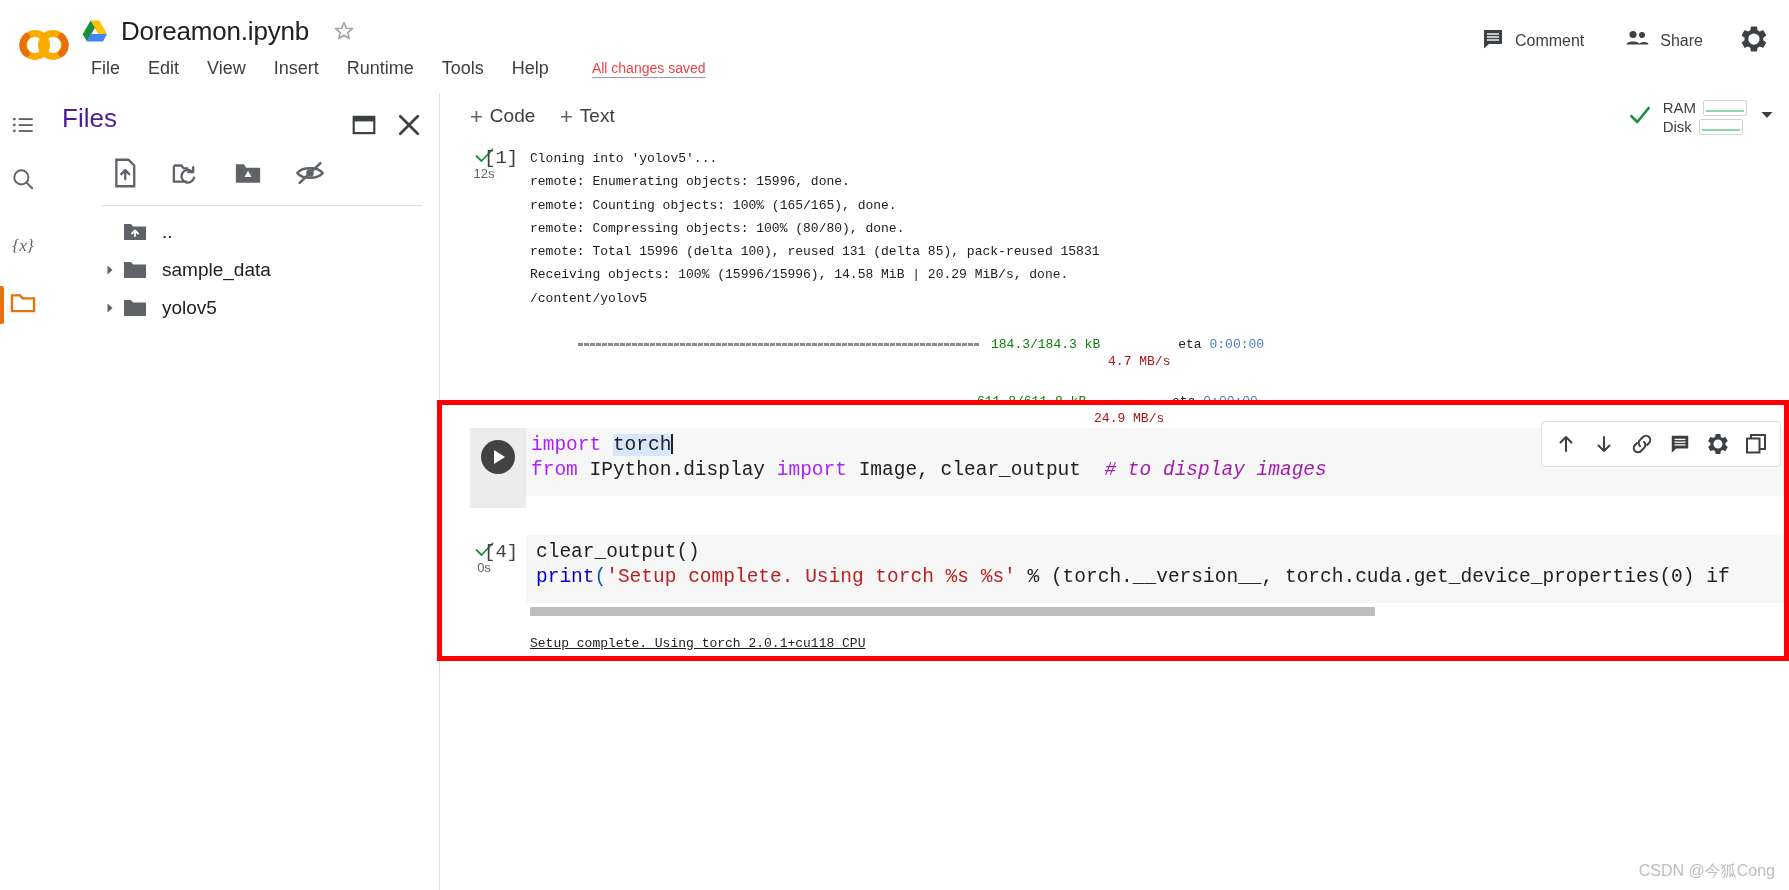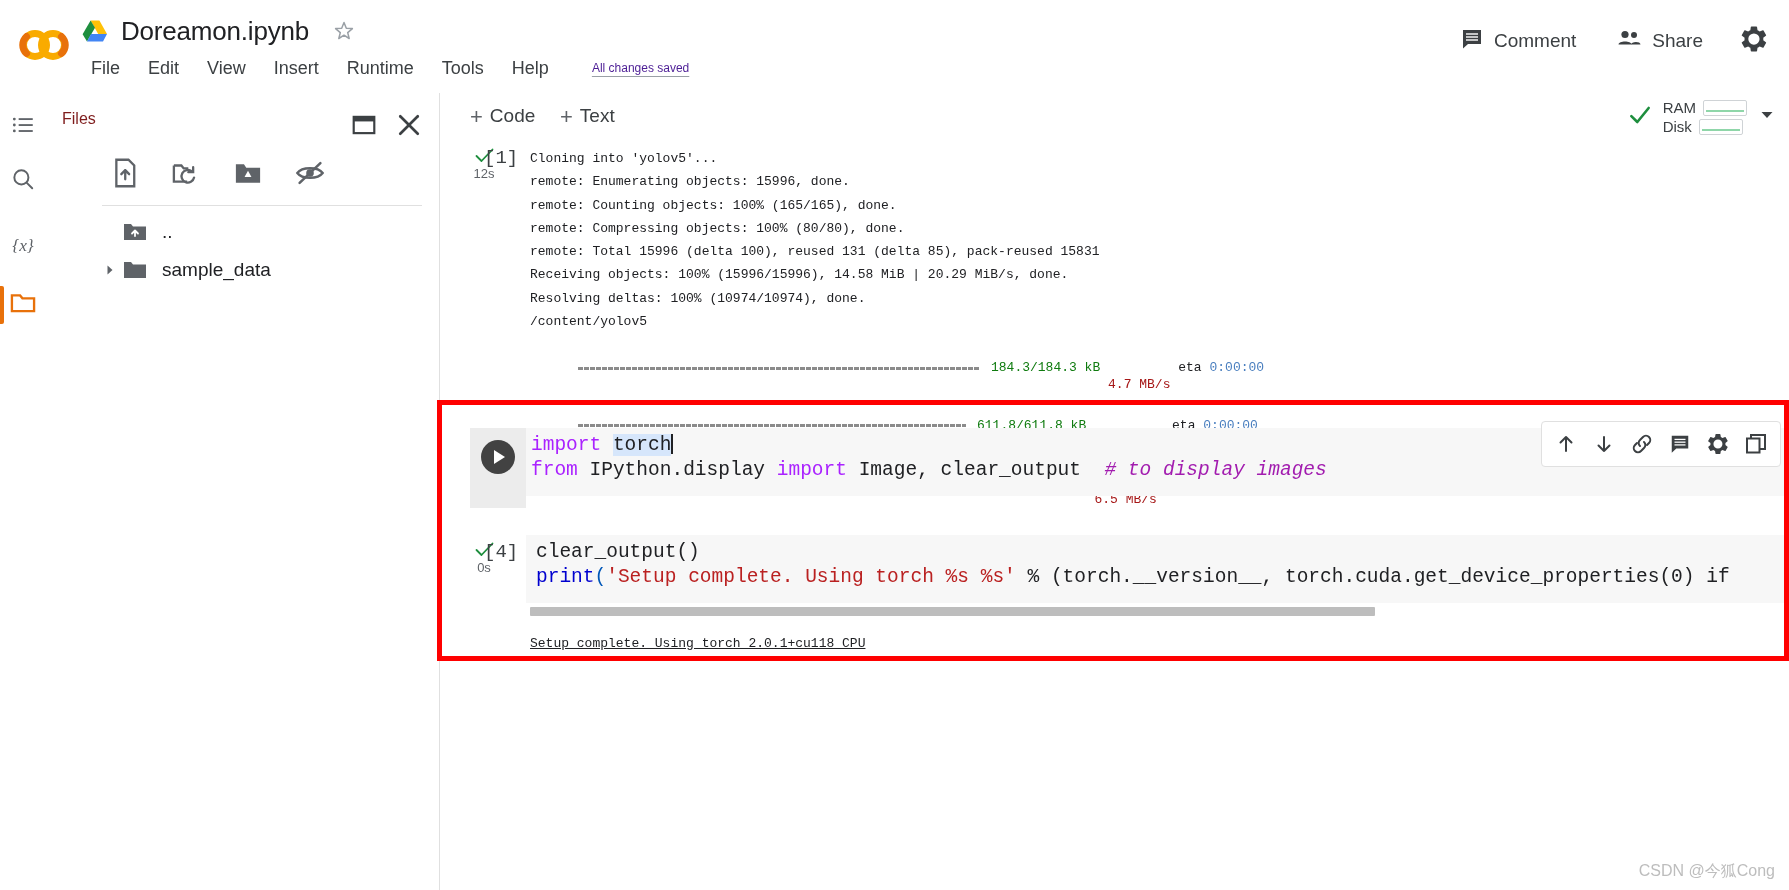--- a/index.html
+++ b/index.html
@@ -35,33 +35,33 @@
   .star-icon { margin-left: 10px; width: 24px; height: 24px; }
 
   .menubar {
     position: absolute; left: 88px; top: 54px; display: flex; align-items: center; gap: 22px;
   }
   .menu-item {
     font-size: 18px; color: #3c4043; padding: 2px 3px; border-radius: 3px; cursor: pointer;
     line-height: 24px;
   }
   .saved-status {
-    font-size: 12px; color: #4c1d95; text-decoration: underline;
+    font-size: 14px; color: #ef4444; text-decoration: underline;
     text-decoration-color: #9aa0a6; text-underline-offset: 4px; margin-left: 18px;
     cursor: pointer; line-height: 24px;
   }
 
   .header-right {
     position: absolute; right: 16px; top: 20px; display: flex; align-items: center; gap: 24px;
   }
   .hr-btn {
     display: flex; align-items: center; gap: 10px; cursor: pointer;
     padding: 6px 8px; border-radius: 6px;
   }
-  .hr-label { font-size: 19px; color: #3c4043; }
+  .hr-label { font-size: 16px; color: #3c4043; }
   .gear-btn { cursor: pointer; padding: 4px; border-radius: 50%; }
 
   
   .rail {
     position: absolute; left: 0; top: 93px; width: 46px; height: 797px;
     background: #fff; border-right: 0px;
   }
   .rail-btn {
     position: absolute; left: 6px; width: 34px; height: 34px;
     display: flex; align-items: center; justify-content: center; cursor: pointer;
@@ -75,21 +75,21 @@
     position: absolute; left: 0; top: 193px; width: 4px; height: 38px; background: #e8710a;
     border-radius: 0 2px 2px 0;
   }
 
   
   .files-panel {
     position: absolute; left: 46px; top: 93px; width: 393px; height: 797px;
     background: #fff; border-right: 1px solid #e0e0e0;
   }
   .files-head {
-    position: absolute; left: 16px; top: 17px; font-size: 16px; color: #7f1d1d;
+    position: absolute; left: 16px; top: 10px; font-size: 26px; color: #4c1d95;
   }
   .files-head-btns {
     position: absolute; right: 12px; top: 14px; display: flex; gap: 10px; align-items: center;
   }
   .fh-btn { cursor: pointer; padding: 4px; border-radius: 4px; display:flex; }
 
   .files-toolbar {
     position: absolute; left: 60px; top: 60px; display: flex; gap: 22px; align-items: center;
   }
   .ft-btn { cursor: pointer; padding: 5px; border-radius: 4px; display: flex; }
@@ -464,20 +464,33 @@
             </svg>
         </span>
         <span class="folder-ic">
           <svg width="24" height="22" viewBox="0 0 24 22">
             <path d="M1 3 H8 L10 5.5 H23 V19 H1 Z" fill="#5f6368"></path>
           </svg>
         </span>
         <span class="file-name">sample_data</span>
       </div>
 
+      <div class="file-row">
+        <span class="caret">
+          <svg width="12" height="12" viewBox="0 0 12 12">
+              <path d="M3.5 1.5 L8.5 6 L3.5 10.5 Z" fill="#5f6368"></path>
+            </svg>
+        </span>
+        <span class="folder-ic">
+          <svg width="24" height="22" viewBox="0 0 24 22">
+            <path d="M1 3 H8 L10 5.5 H23 V19 H1 Z" fill="#5f6368"></path>
+          </svg>
+        </span>
+        <span class="file-name">yolov5</span>
+      </div>
     </div>
   </div>
 
   <div class="vdiv"></div>
 
   <div class="nb-toolbar">
     <div class="add-btn" id="add-code">
       <span class="plus">+</span>
       <span>Code</span>
     </div>
@@ -523,21 +536,20 @@
       </div>
       <div class="exec-count">[1]</div>
 
       <div id="cell1-output">
         <div class="out-text">Cloning into 'yolov5'...</div>
         <div class="out-text">remote: Enumerating objects: 15996, done.</div>
         <div class="out-text">remote: Counting objects: 100% (165/165), done.</div>
         <div class="out-text">remote: Compressing objects: 100% (80/80), done.</div>
         <div class="out-text">remote: Total 15996 (delta 100), reused 131 (delta 85), pack-reused 15831</div>
         <div class="out-text">Receiving objects: 100% (15996/15996), 14.58 MiB | 20.29 MiB/s, done.</div>
-        <div class="out-text">Resolving deltas: 100% (10974/10974), done.</div>
         <div class="out-text">/content/yolov5</div>
 
         <div class="out-text pbar-line" style="margin-top:6px;">
           <span style="display:inline-block;width:48px;"></span>
           <span class="pbar" id="pbar0" style="width: 402px;"></span>
           <span class="c-green">184.3/184.3 kB</span>
           <span>&nbsp;</span>
           <span class="c-red">4.7 MB/s</span>
           <span>&nbsp;</span>
           <span class="c-black">eta</span>

